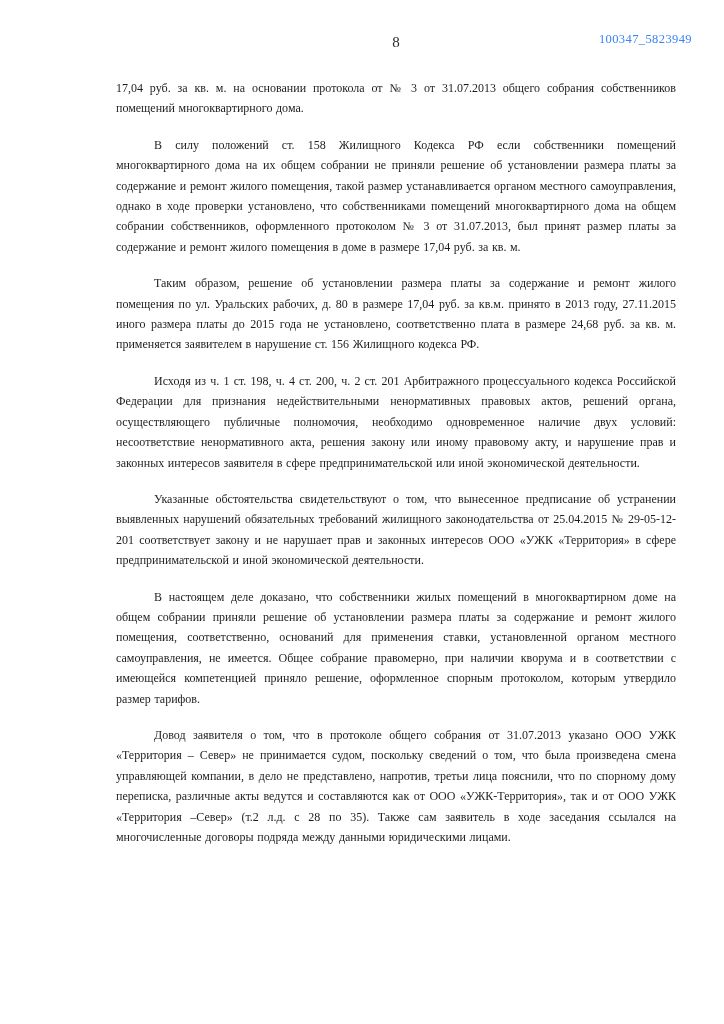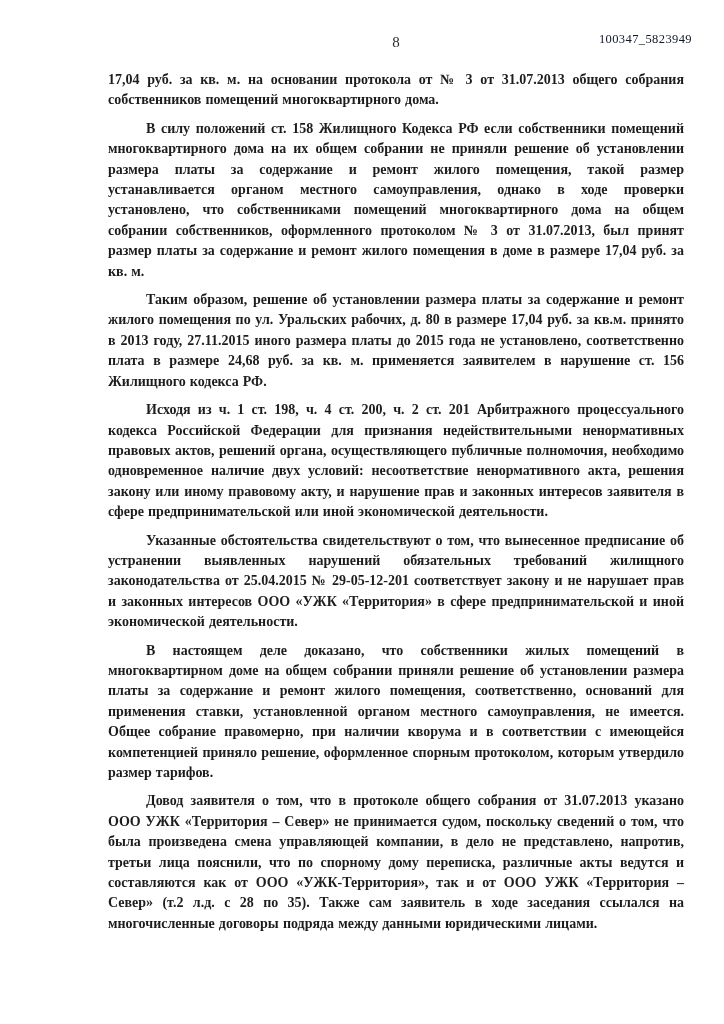--- a/index.html
+++ b/index.html
@@ -30,38 +30,37 @@
     top: 2px;
     text-align: center;
     font-size: 15px;
     color: #2a2a2a;
   }
   .doc-id {
     position: absolute;
     right: 0;
     top: 0;
     font-size: 12.5px;
-    color: #0f172a;
+    color: #3b82f6;
     letter-spacing: 0.4px;
   }
   .body-text {
     position: absolute;
     top: 62px;
     left: 100px;
     width: 592px;
   }
   p.para {
-    margin: 8px;
+    margin: 16px;
     padding: 0;
     text-align: justify;
-    font-size: 14px;
+    font-size: 12px;
     line-height: 20.4px;
     text-indent: 38px;
     word-spacing: 0.6px;
-    font-weight: bold;
   }
   p.para.continuation {
     text-indent: 0;
   }
 </style>
 </head>
 <body>
 
 <div class="page">
 

